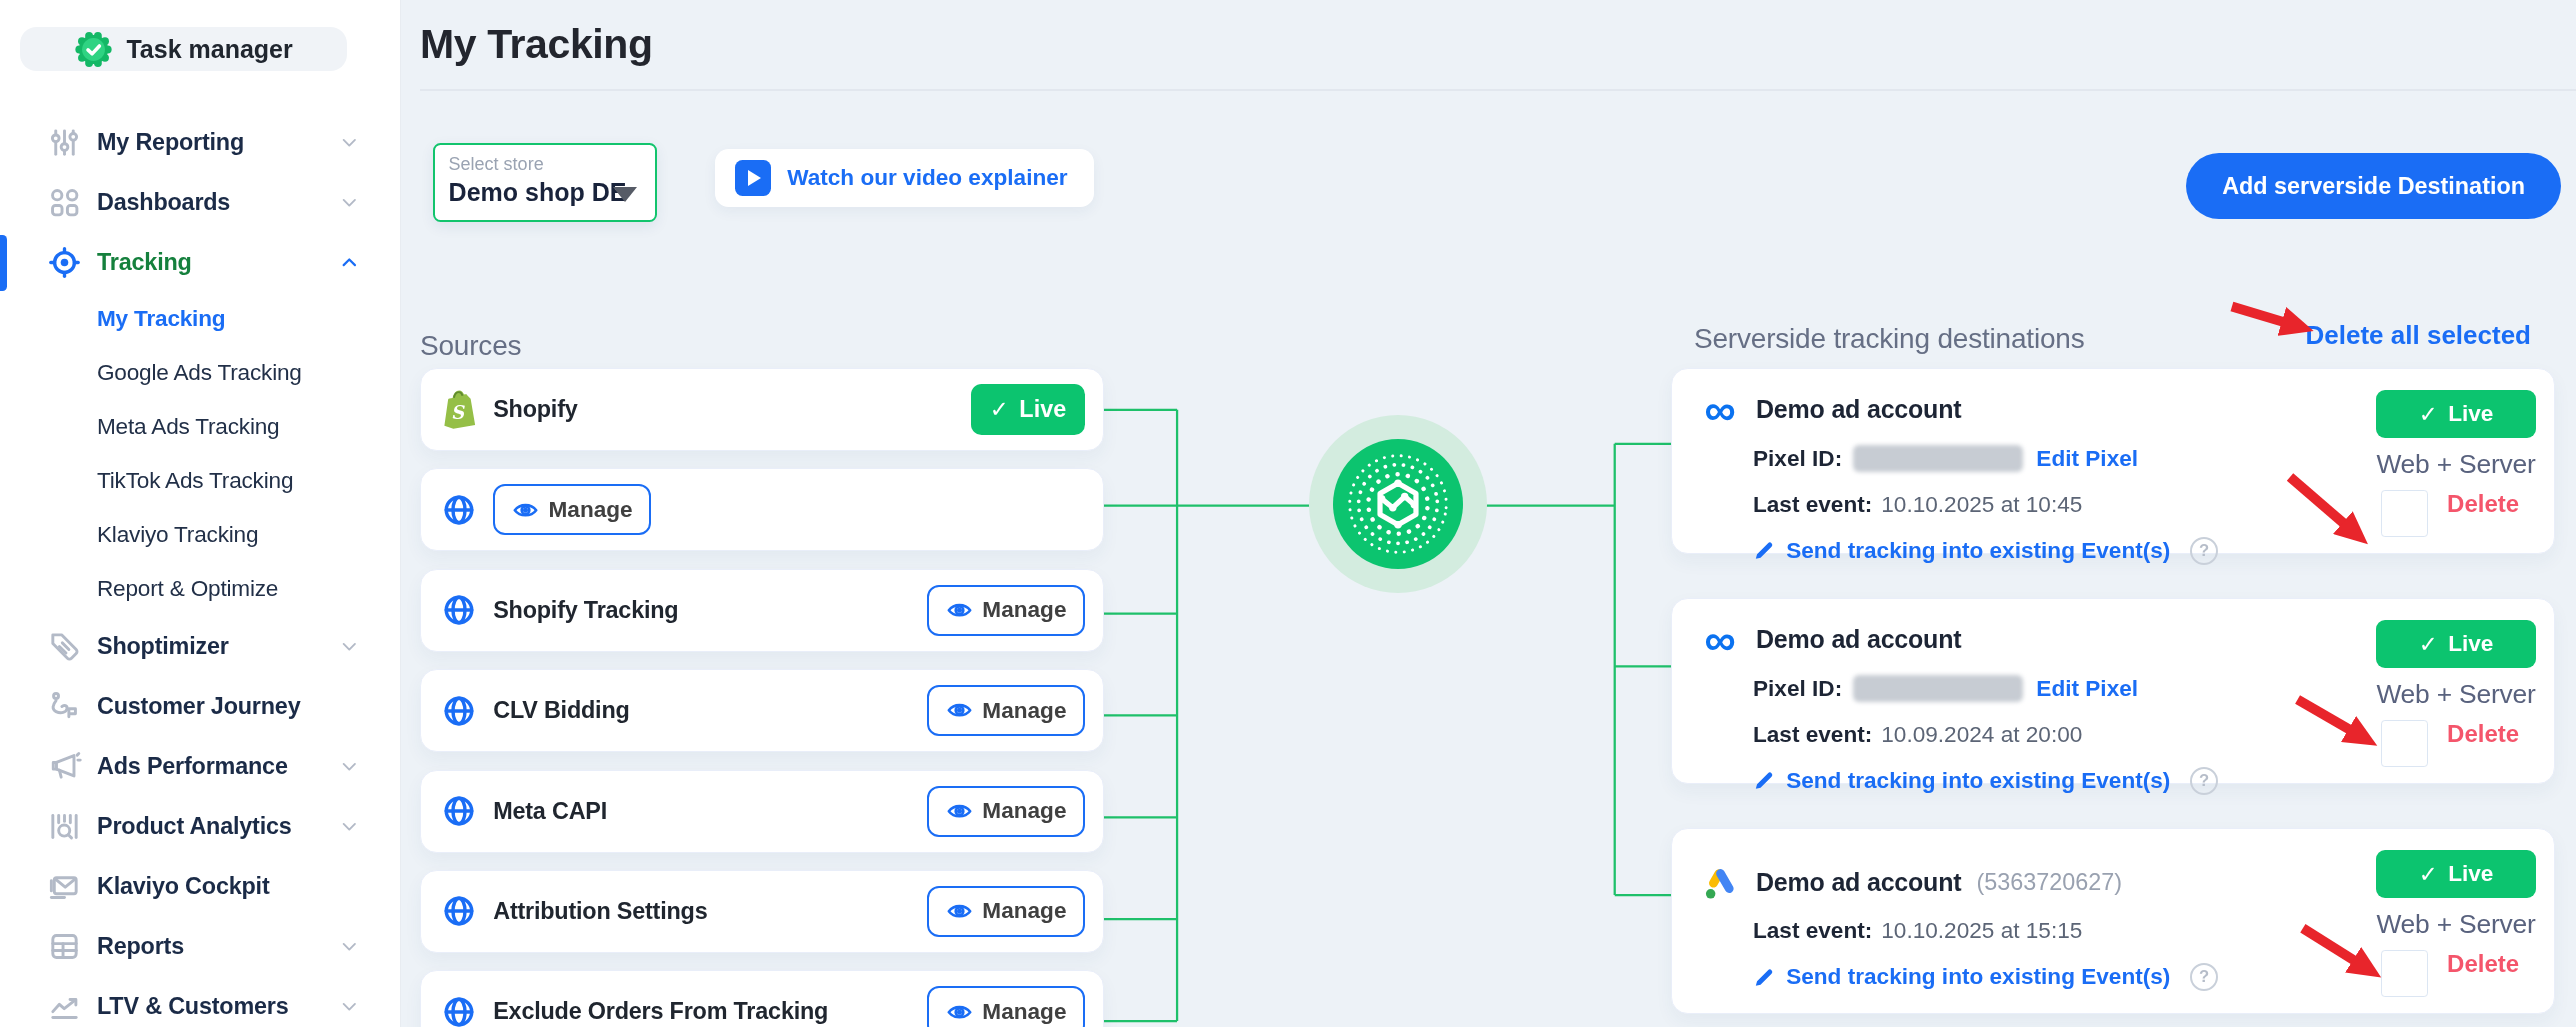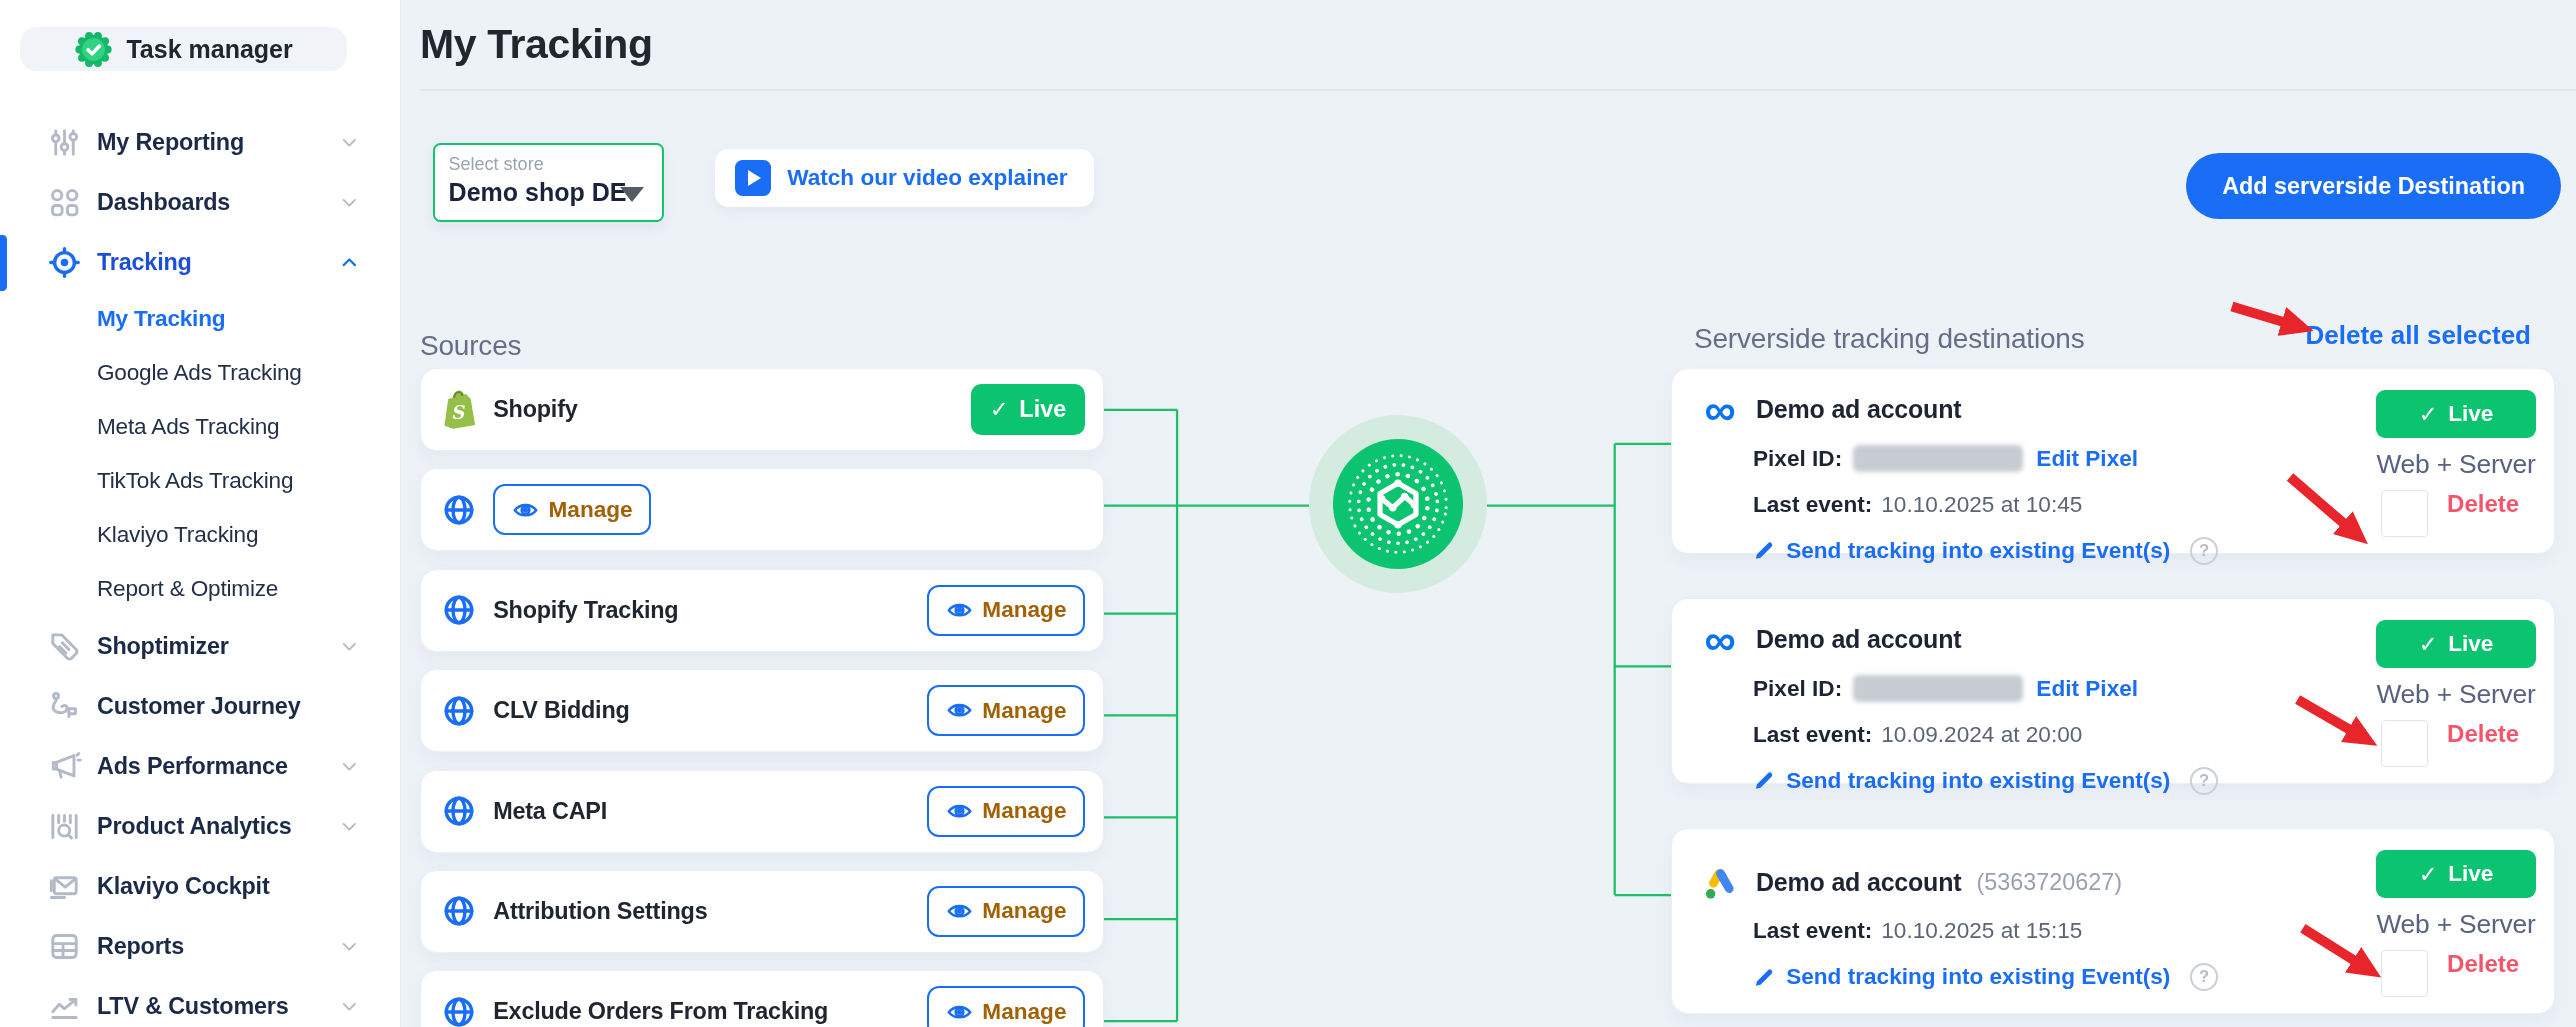--- a/index.html
+++ b/index.html
@@ -11,31 +11,31 @@
            border-right:0.8px solid #e8ecf1;z-index:3;}
   .active-bar{position:absolute;left:0;top:235px;width:6.8px;height:56px;background:#1a6df5;border-radius:0 4.5px 4.5px 0;}
   .logo-pill{position:absolute;left:19.6px;top:27px;width:327px;height:44px;background:#f0f3f7;border-radius:16.6px;
              display:flex;align-items:center;justify-content:center;gap:12px;}
   .logo-pill .logo-text{font-size:25px;font-weight:700;color:#20262f;}
   .menu{position:absolute;left:0;top:112px;width:400px;}
   .mi{height:60px;display:flex;align-items:center;position:relative;cursor:pointer;}
   .mi .ic{position:absolute;left:47px;width:35px;height:35px;}
   .mi .lbl{position:absolute;left:97px;font-size:23.4px;font-weight:700;color:#1b2b47;letter-spacing:-0.2px;}
   .mi .chev{position:absolute;left:338px;width:22.6px;height:22.6px;}
-  .mi.active .lbl{color:#1d4ed8;}
+  .mi.active .lbl{color:#15803d;}
   .smi{height:54px;display:flex;align-items:center;position:relative;cursor:pointer;}
   .smi .lbl{position:absolute;left:97px;font-size:22.6px;font-weight:500;color:#223048;letter-spacing:-0.2px;}
   .smi.active .lbl{color:#1a6df5;font-weight:600;}
   .icon-stroke{fill:none;stroke:#b3bac7;stroke-width:2;stroke-linecap:round;stroke-linejoin:round;}
   .icon-blue{fill:none;stroke:#1a6df5;stroke-width:2.3;stroke-linecap:round;stroke-linejoin:round;}
   
   .page-title{position:absolute;left:420px;top:21px;font-size:41px;font-weight:700;color:#23262e;letter-spacing:-0.4px;}
   .title-divider{position:absolute;left:420px;top:89px;right:0;height:1.5px;background:#e2e7ee;}
   .store-select{position:absolute;left:433px;top:143px;width:220px;height:75px;background:#fff;border:2.3px solid #12c46d;
-                border-radius:7.5px;box-shadow:0 4.5px 13.6px rgba(30,70,120,.08);cursor:pointer;padding-left:7px;}
+                border-radius:7.5px;box-shadow:0 4.5px 13.6px rgba(30,70,120,.08);cursor:pointer;}
   .store-select .sl{position:absolute;left:13.6px;top:9px;font-size:18px;color:#9aa3b2;}
   .store-select .sv{position:absolute;left:13.6px;top:33px;font-size:25px;font-weight:600;color:#19233b;}
   .caret-down{position:absolute;right:18px;top:42px;width:0;height:0;border-left:12px solid transparent;
               border-right:12px solid transparent;border-top:15px solid #565b66;}
   .video-btn{position:absolute;left:715px;top:149px;height:58px;padding:0 26px 0 19.6px;background:#fff;border:none;
              border-radius:13.6px;display:flex;align-items:center;gap:16.6px;box-shadow:0 4.5px 13.6px rgba(30,70,120,.06);cursor:pointer;}
   .play-sq{width:36px;height:36px;background:#1a6df5;border-radius:7.5px;display:flex;align-items:center;justify-content:center;}
   .play-sq .tri{width:0;height:0;border-top:8.3px solid transparent;border-bottom:8.3px solid transparent;border-left:13px solid #fff;margin-left:3px;}
   .video-btn .vl{font-size:22.6px;font-weight:700;color:#1a6df5;}
   .add-btn{position:absolute;right:15px;top:153px;height:66px;padding:0 36px;background:#1a6df5;color:#fff;border:none;
@@ -45,21 +45,21 @@
   
   .src-list{position:absolute;left:420px;top:368px;width:684px;z-index:2;}
   .src-card{height:83px;background:#fff;border:1.5px solid #e9eef9;border-radius:16.6px;margin-bottom:17.4px;
             display:flex;align-items:center;padding:0 18px 0 19.6px;box-sizing:border-box;box-shadow:0 7.5px 18px rgba(40,70,120,.05);}
   .src-icon{width:36px;height:41px;margin-right:16.6px;flex:0 0 auto;display:flex;align-items:center;}
   .src-name{font-size:23.4px;font-weight:700;color:#20262f;letter-spacing:-0.2px;flex:1;}
   .live-btn{display:flex;align-items:center;justify-content:center;gap:10.6px;background:#0cc46f;color:#fff;border:none;
             border-radius:10.6px;font-weight:700;font-size:23.4px;cursor:pointer;font-family:inherit;}
   .src-live{width:114px;height:51px;}
   .manage-btn{display:flex;align-items:center;justify-content:center;gap:9.8px;width:158px;height:51px;border:2.3px solid #1a6df5;
-              border-radius:12px;background:#fff;color:#a16207;font-size:22.6px;font-weight:600;cursor:pointer;font-family:inherit;box-sizing:border-box;}
+              border-radius:12px;background:#fff;color:#404040;font-size:22.6px;font-weight:600;cursor:pointer;font-family:inherit;box-sizing:border-box;}
   
   .hub-halo{position:absolute;left:1309px;top:415px;width:178px;height:178px;border-radius:50%;background:#d3ecdf;z-index:1;}
   .hub-core{position:absolute;left:24px;top:24px;width:130px;height:130px;border-radius:50%;background:#0cc46f;
             display:flex;align-items:center;justify-content:center;}
   
   .dest-list{position:absolute;left:1671px;top:368px;width:884px;z-index:2;}
   .dest-card{position:relative;height:186px;background:#fff;border:1.5px solid #e9eef9;border-radius:16.6px;margin-bottom:44px;
              box-sizing:border-box;padding:22.6px 204px 19.6px 27px;box-shadow:0 7.5px 18px rgba(40,70,120,.05);}
   .d-title{display:flex;align-items:center;gap:15px;height:36px;}
   .d-name{font-size:25px;font-weight:700;color:#1d2535;letter-spacing:-0.2px;}

